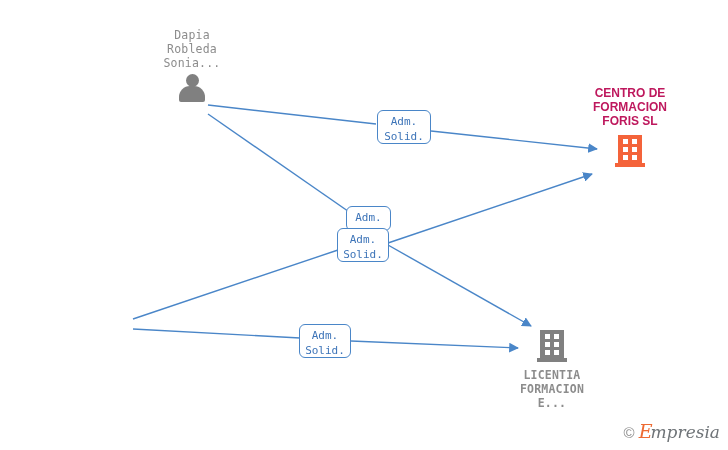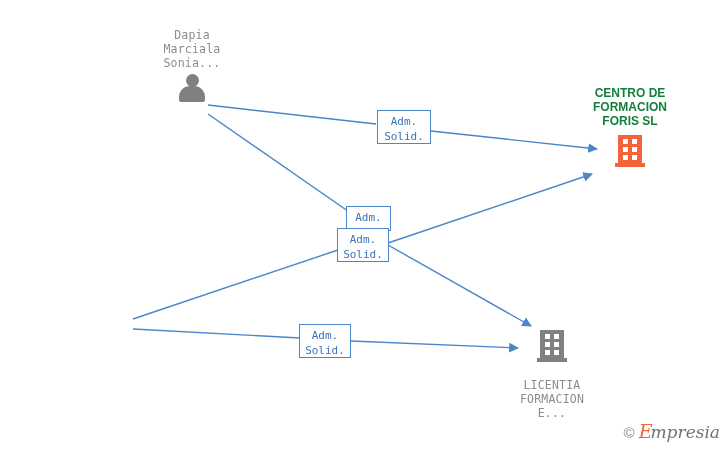--- a/index.html
+++ b/index.html
@@ -101,32 +101,32 @@
     color: #8c8c8c;
     text-align: center;
     letter-spacing: 0.2px;
     white-space: pre-line;
   }
   .company-title {
     font-family: "Liberation Sans", sans-serif;
     font-size: 12px;
     font-weight: bold;
     line-height: 14px;
-    color: #15803d;
+    color: #be185d;
     text-align: center;
     white-space: pre-line;
   }
 
   
   .edge-label {
     position: absolute;
     box-sizing: border-box;
     background: #ffffff;
     border: 1.3px solid #4a86c8;
-    border-radius: 0;
+    border-radius: 6px;
     color: #3d74b8;
     font-family: "DejaVu Sans Mono", monospace;
     font-size: 11px;
     line-height: 15px;
     text-align: center;
     padding-top: 3px;
     white-space: pre-line;
     box-shadow: 0 0 0 0 rgba(0,0,0,0);
   }
 
@@ -184,21 +184,21 @@
     <path d="M 388 245 L 531 326" fill="none" stroke="#4a86c8" stroke-width="1.4" marker-end="url(#arrow)"></path>
 
     <path d="M 133 319 L 338 250" fill="none" stroke="#4a86c8" stroke-width="1.4"></path>
 
     <path d="M 133 329 L 300 338" fill="none" stroke="#4a86c8" stroke-width="1.4"></path>
     <path d="M 351 341 L 518 348" fill="none" stroke="#4a86c8" stroke-width="1.4" marker-end="url(#arrow)"></path>
   </svg>
 
   <div class="node" style="left:140px; top:28px; width:104px;">
     <div class="person-label">Dapia
-Marciala
+Robleda
 Sonia...</div>
     <div class="person-icon" style="margin-top:4px;">
       <div class="head"></div>
       <div class="body"></div>
     </div>
   </div>
 
 
   <div class="node" style="left:570px; top:86px; width:120px;">
     <div class="company-title">CENTRO DE
@@ -221,21 +221,21 @@
     <div class="company-icon" style="color:#808080;">
       <div class="tower"></div>
       <div class="base"></div>
       <div class="win" style="left:8px;  top:4px;"></div>
       <div class="win" style="left:17px; top:4px;"></div>
       <div class="win" style="left:8px;  top:12px;"></div>
       <div class="win" style="left:17px; top:12px;"></div>
       <div class="win" style="left:8px;  top:20px;"></div>
       <div class="win" style="left:17px; top:20px;"></div>
     </div>
-    <div class="company-label" style="margin-top:16px;">LICENTIA
+    <div class="company-label" style="margin-top:6px;font-weight:bold;">LICENTIA
 FORMACION
 E...</div>
   </div>
 
   <div class="edge-label" style="left:377px; top:110px; width:54px; height:34px;">Adm.
 Solid.</div>
 
   <div class="edge-label" style="left:346px; top:206px; width:45px; height:25px;">Adm.</div>
 
   <div class="edge-label" style="left:337px; top:228px; width:52px; height:34px;">Adm.

